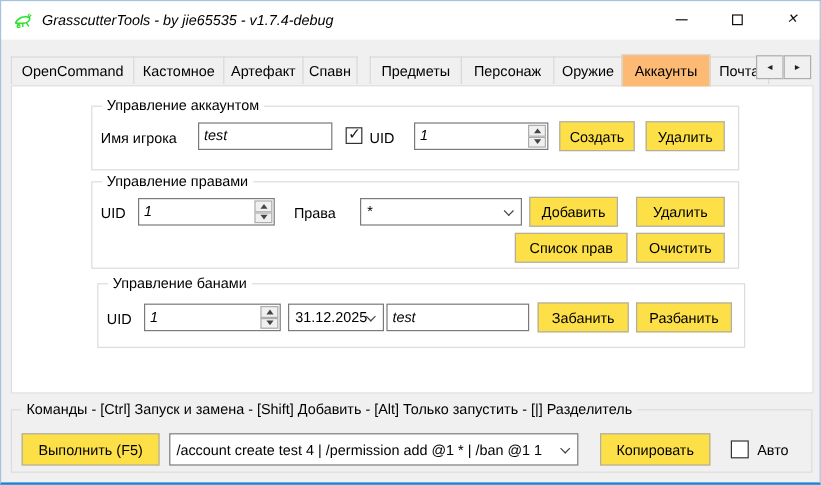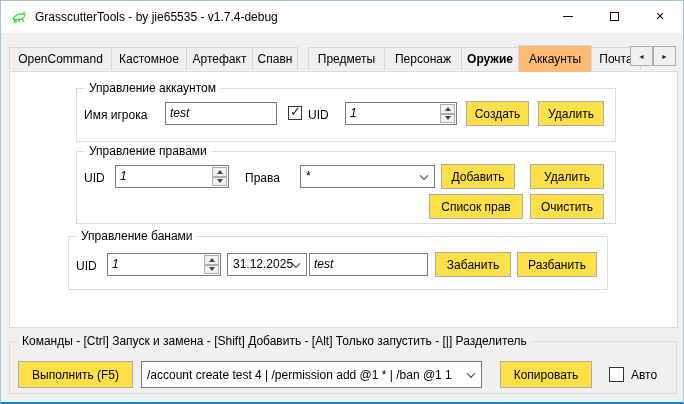--- a/index.html
+++ b/index.html
@@ -4,21 +4,21 @@
 <style>
   * { margin:0; padding:0; box-sizing:border-box; }
   html,body { width:684px; height:404px; font-family:"Liberation Sans", sans-serif; font-size:12px; color:#000; }
   .window {
     position:absolute; left:0; top:0; width:684px; height:404px;
     background:#f0f0f0;
     border:1px solid #a7c2dc; border-bottom:2px solid #1883d7;
     overflow:hidden;
   }
   
-  .titlebar { position:absolute; left:0; top:0; width:100%; height:32px; background:#ffffff; }
+  .titlebar { position:absolute; left:0; top:0; width:100%; height:32px; background:#ffffff;font-style:italic; }
   .app-icon { position:absolute; left:10px; top:8px; width:16px; height:16px; }
   .title-text { position:absolute; left:34px; top:9px; white-space:nowrap; }
   .winbtn { position:absolute; top:0; width:46px; height:31px; display:flex; align-items:center; justify-content:center; color:#111; }
   .btn-min { right:92px; }
   .btn-max { right:46px; }
   .btn-close { right:0; }
   .min-glyph { display:block; width:10px; height:1px; background:#111; }
   .max-glyph { display:block; width:9px; height:9px; border:1px solid #111; }
   .close-glyph { font-size:11px; line-height:1; }
   
@@ -34,21 +34,21 @@
     border:1px solid #adadad; display:flex; align-items:center; justify-content:center;
     font-size:7px; color:#222; z-index:6;
   }
   
   .panel { position:absolute; left:8px; top:70px; width:669px; height:257px; background:#ffffff; border:1px solid #dcdcdc; }
   
   .group { position:absolute; border:1px solid #dcdcdc; }
   .group-legend { position:absolute; top:-8px; left:8px; background:#ffffff; padding:0 4px; white-space:nowrap; line-height:15px; }
   .g1 { left:66px; top:16px; width:540px; height:54px; }
   .g2 { left:66px; top:79px; width:540px; height:73px; }
-  .g3 { left:58px; top:164px; width:540px; height:54px;padding-left:44px; }
+  .g3 { left:71px; top:164px; width:540px; height:54px;padding-left:44px; }
   .lbl { position:absolute; white-space:nowrap; }
   
   .tbox { position:absolute; background:#fff; border:1px solid #7a7a7a; }
   .tbox input {
     position:absolute; left:4px; top:1px; width:calc(100% - 8px); height:calc(100% - 3px);
     border:none; outline:none; font-family:"Liberation Sans", sans-serif; font-size:12px; background:transparent;font-style:italic;
   }
   .numbox input { width:calc(100% - 22px); }
   .spinner { position:absolute; right:1px; top:1px; width:15px; height:calc(100% - 2px); }
   .spin { position:absolute; left:0; width:100%; height:50%; background:#f0f0f0; border:1px solid #adadad; display:flex; align-items:center; justify-content:center; }
@@ -106,21 +106,21 @@
       </div>
     <div class="tab" style="left:251px; width:46px;">
         <span>Спавн</span>
       </div>
     <div class="tab" style="left:307px; width:77px;">
         <span>Предметы</span>
       </div>
     <div class="tab" style="left:383px; width:78px;">
         <span>Персонаж</span>
       </div>
-    <div class="tab" style="left:460px; width:58px;font-weight:bold;">
+    <div class="tab" style="left:460px; width:58px;">
         <span>Оружие</span>
       </div>
     <div class="tab selected" style="left:517px; width:74px;">
         <span>Аккаунты</span>
       </div>
     <div class="tab" style="left:590px; width:50px;">
         <span>Почта</span>
       </div>
     <div class="tabscroll" style="left:629px;">
         <span>◄</span>

